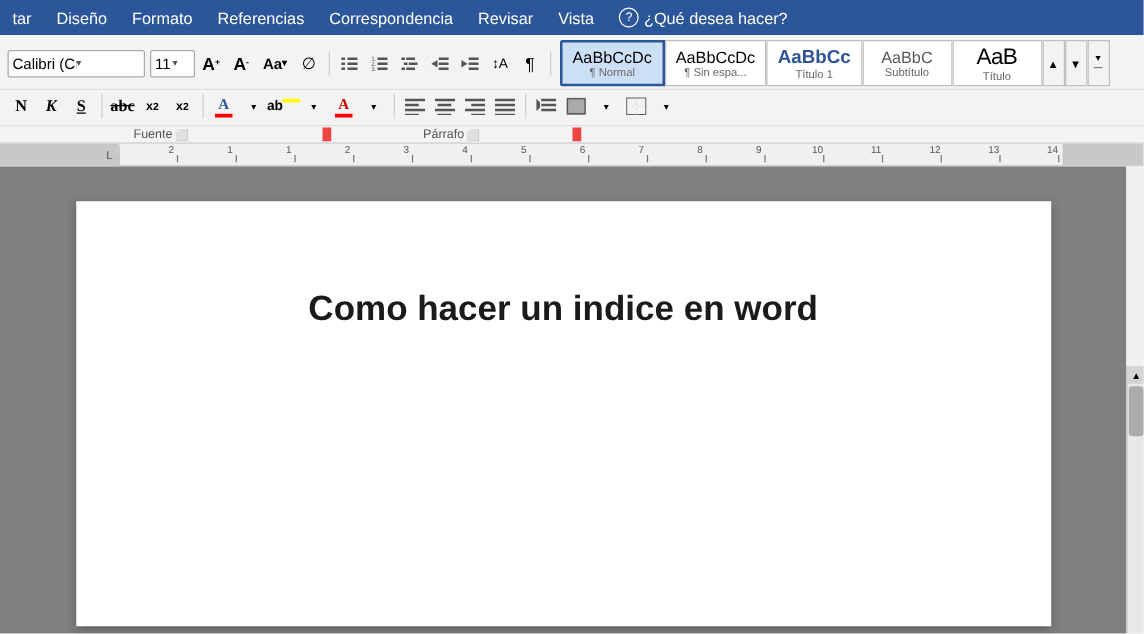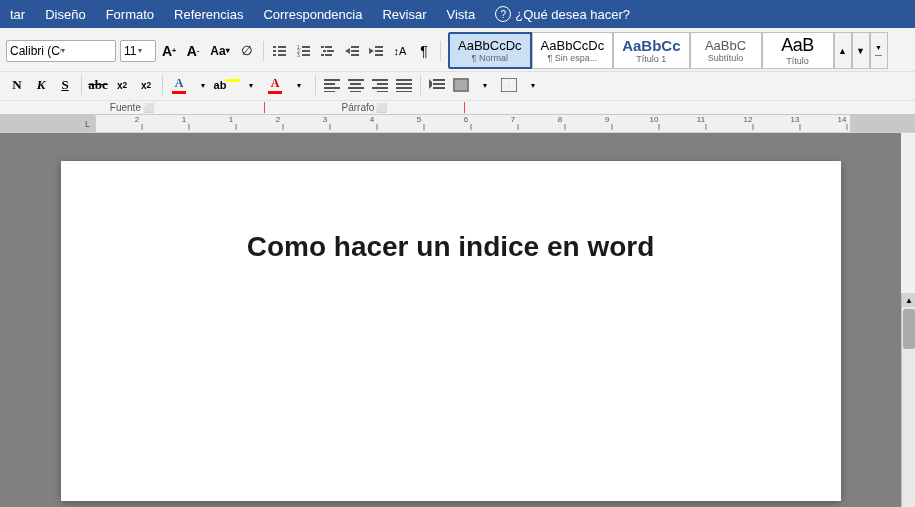--- a/index.html
+++ b/index.html
@@ -126,21 +126,21 @@
       border-top: 1px solid #e0e0e0;
       font-size: 10px;
       color: #555;
       padding: 1px 0;
     }
     .ribbon-group {
       display: flex;
       align-items: flex-end;
       justify-content: center;
       padding: 0 4px;
-      border-right: 1px solid #ef4444;
+      border-right: 7px solid #ef4444;
       font-size: 10px;
     }
     .ribbon-group-fuente { width: 265px; }
     .ribbon-group-parrafo { width: 200px; }
     .ribbon-group-estilos { width: 430px; }
 
     
     .ruler {
       background: #f0f0f0;
       height: 18px;

